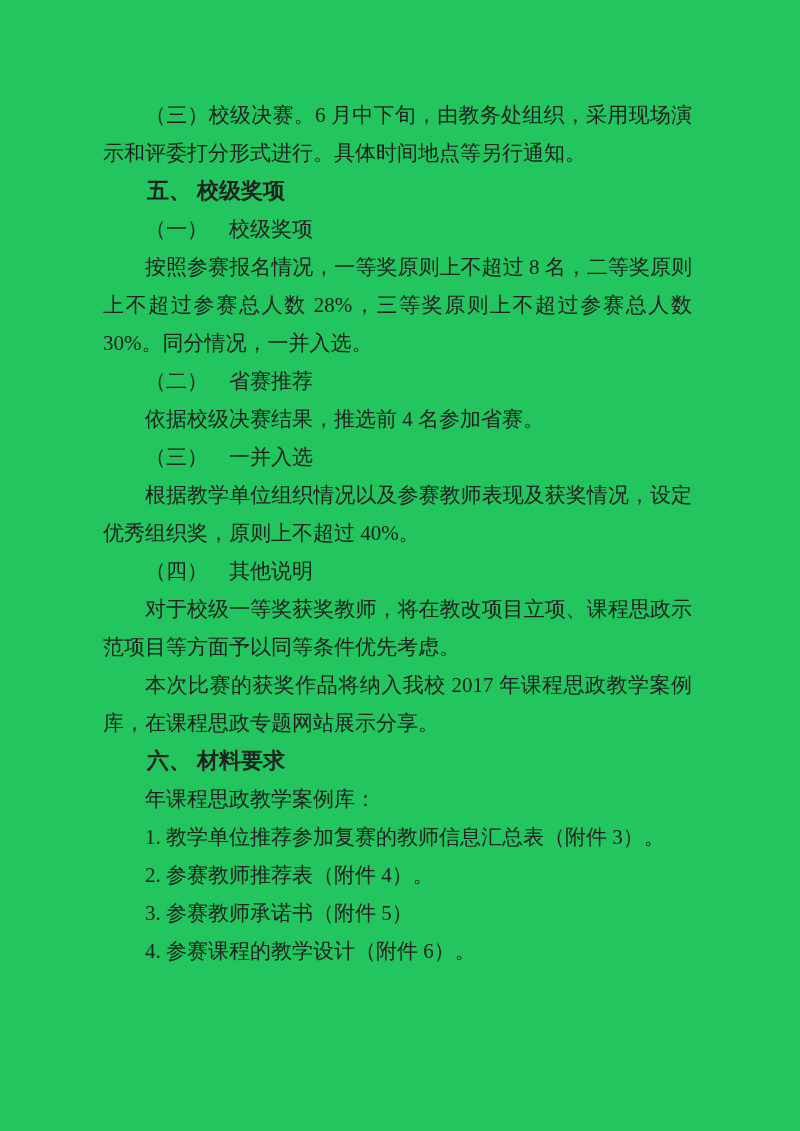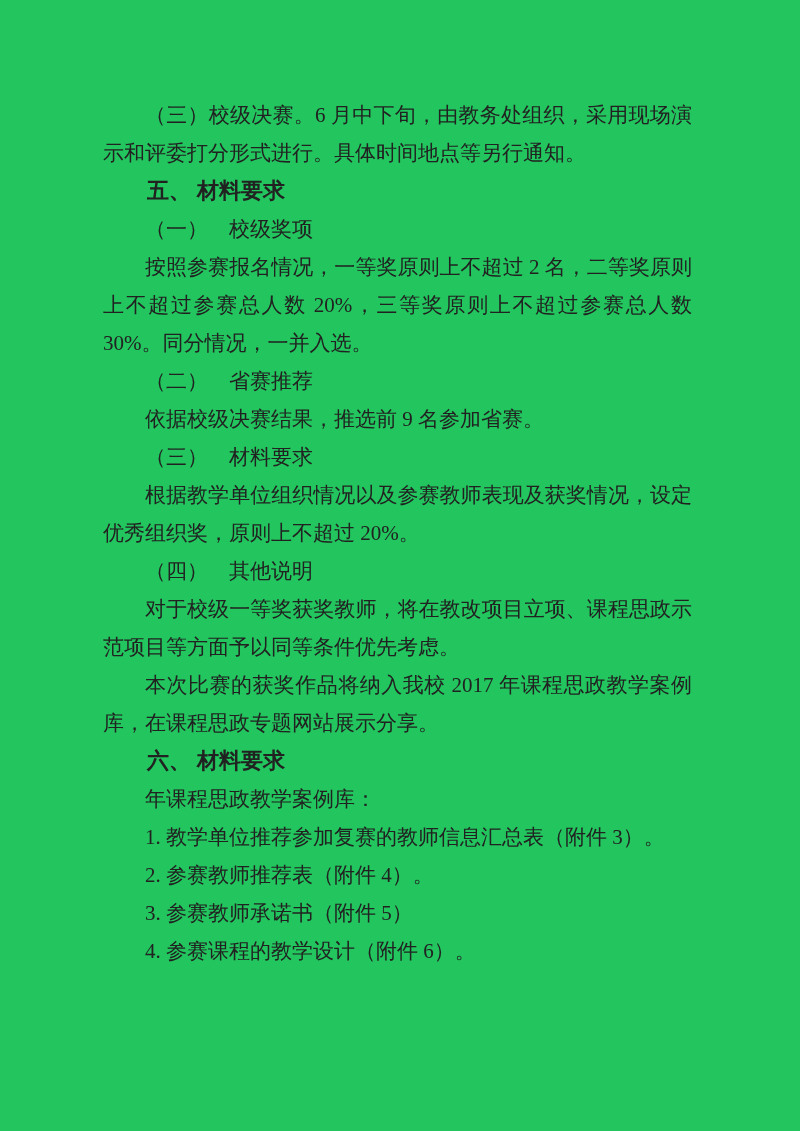--- a/index.html
+++ b/index.html
@@ -46,33 +46,33 @@
   }
 </style>
 </head>
 <body>
 
 <div class="page">
   <div class="content">
 
     <p class="para"><span class="lead">（三）校级决赛。</span><span>6 月中下旬，由教务处组织，采用现场演示和评委打分形式进行。具体时间地点等另行通知。</span></p>
 
-    <p class="h1">五、 材料要求</p>
+    <p class="h1">五、 校级奖项</p>
 
     <p class="h2">（一）　校级奖项</p>
 
-    <p class="para">按照参赛报名情况，一等奖原则上不超过 2 名，二等奖原则上不超过参赛总人数 20%，三等奖原则上不超过参赛总人数 30%。同分情况，一并入选。</p>
+    <p class="para">按照参赛报名情况，一等奖原则上不超过 8 名，二等奖原则上不超过参赛总人数 28%，三等奖原则上不超过参赛总人数 30%。同分情况，一并入选。</p>
 
     <p class="h2">（二）　省赛推荐</p>
 
-    <p class="para">依据校级决赛结果，推选前 9 名参加省赛。</p>
+    <p class="para">依据校级决赛结果，推选前 4 名参加省赛。</p>
 
-    <p class="h2">（三）　材料要求</p>
+    <p class="h2">（三）　一并入选</p>
 
-    <p class="para">根据教学单位组织情况以及参赛教师表现及获奖情况，设定优秀组织奖，原则上不超过 20%。</p>
+    <p class="para">根据教学单位组织情况以及参赛教师表现及获奖情况，设定优秀组织奖，原则上不超过 40%。</p>
 
     <p class="h2">（四）　其他说明</p>
 
     <p class="para">对于校级一等奖获奖教师，将在教改项目立项、课程思政示范项目等方面予以同等条件优先考虑。</p>
 
     <p class="para">本次比赛的获奖作品将纳入我校 2017 年课程思政教学案例库，在课程思政专题网站展示分享。</p>
 
 
     <p class="h1">六、 材料要求</p>
 

